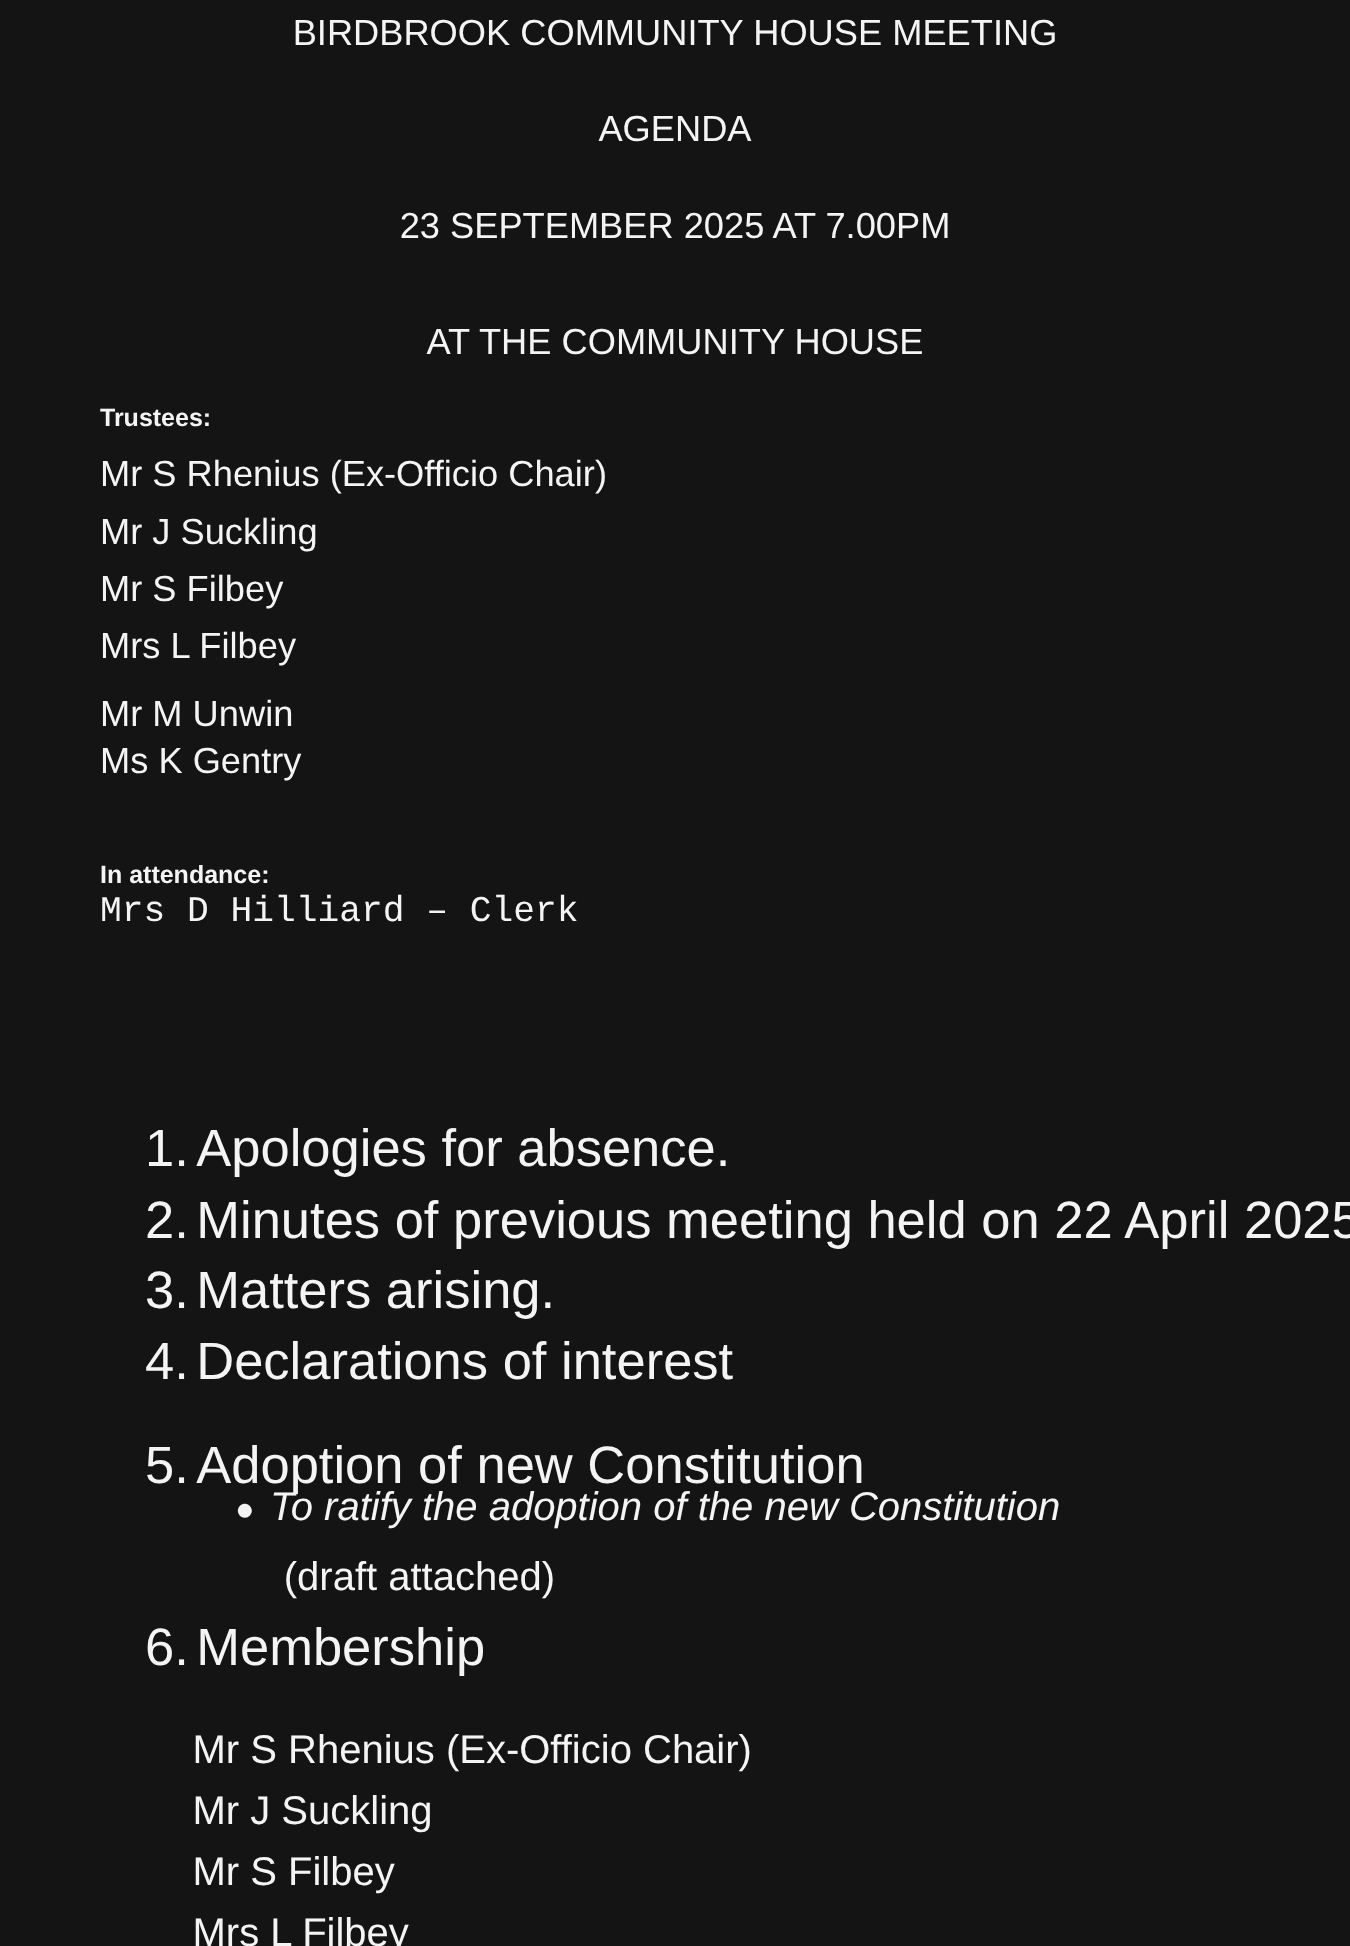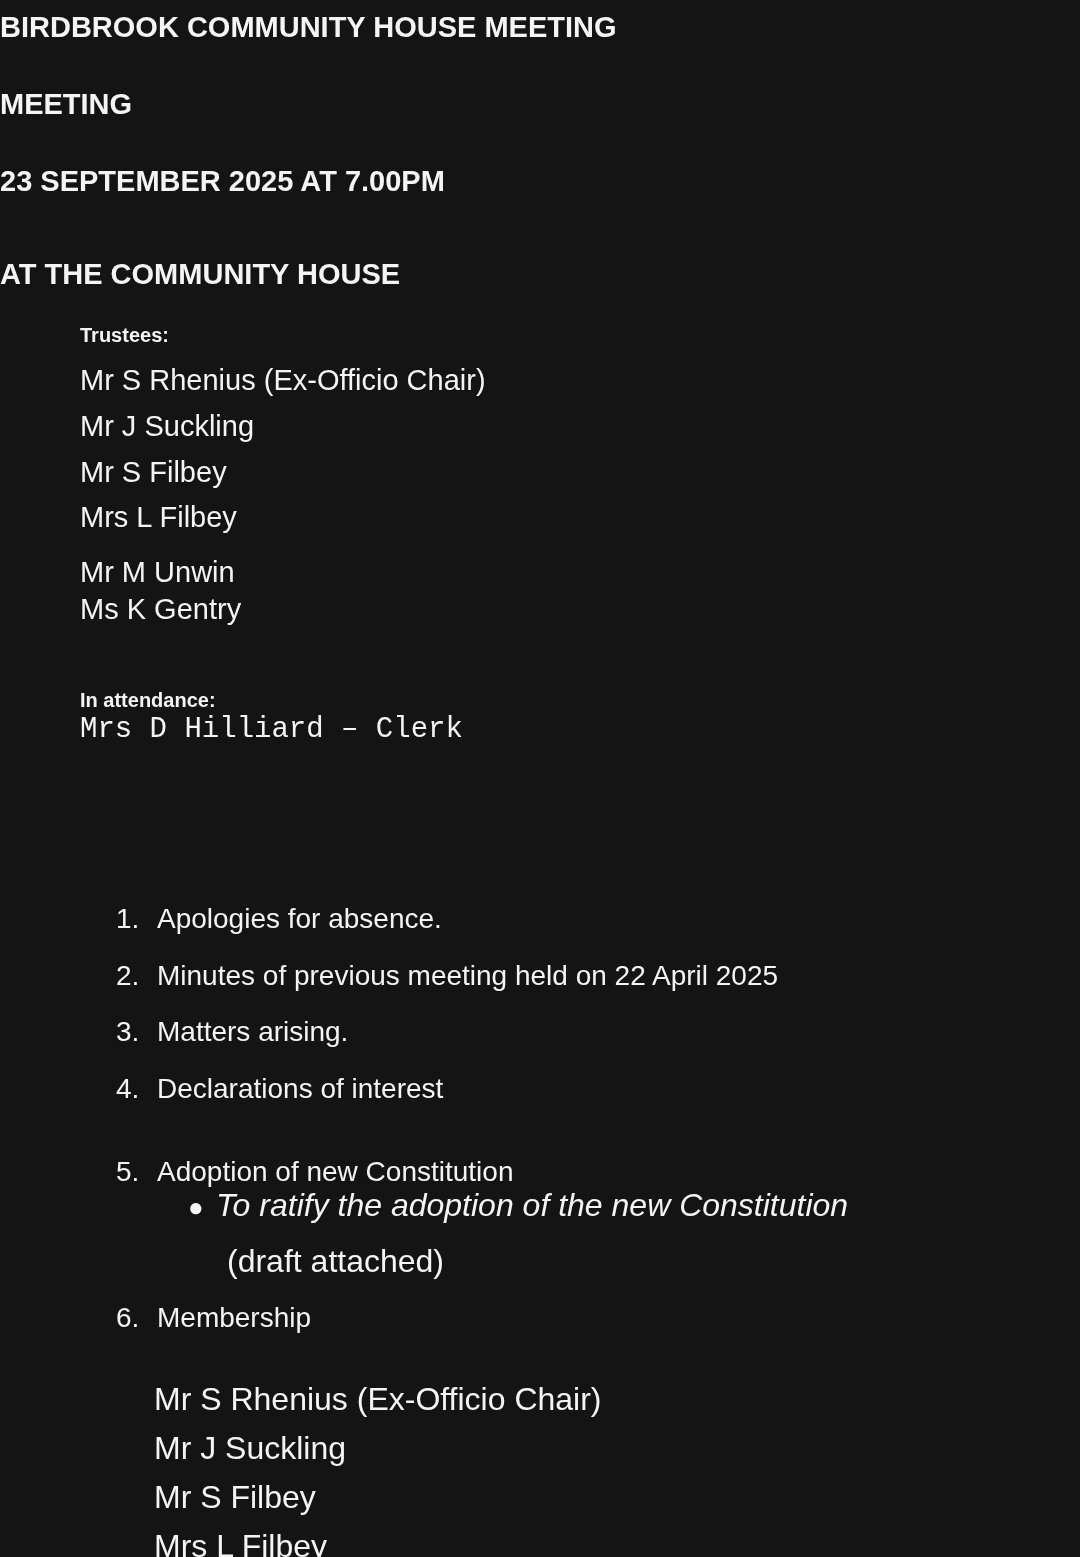--- a/index.html
+++ b/index.html
@@ -12,22 +12,22 @@
       height: 1557px;
       overflow: hidden;
       position: relative;
       color: #f4f4f4;
       font-family: "Liberation Sans", "DejaVu Sans", sans-serif;
     }
     .heading {
       position: absolute;
       left: 0;
       width: 1080px;
-      text-align: left;
-      font-weight: bold;
+      text-align: center;
+      font-weight: normal;
       font-size: 29px;
       line-height: 36px;
       white-space: nowrap;
     }
     .section-label {
       position: absolute;
       left: 80px;
       font-weight: bold;
       font-size: 20px;
       line-height: 36px;
@@ -36,21 +36,21 @@
     .name-line {
       position: absolute;
       left: 80px;
       font-size: 29px;
       line-height: 36px;
       white-space: nowrap;
     }
     .agenda-item {
       position: absolute;
       left: 116px;
-      font-size: 28px;
+      font-size: 42px;
       line-height: 40px;
       white-space: nowrap;
     }
     .agenda-item .num {
       display: inline-block;
       width: 41px;
     }
     .sub-bullet {
       position: absolute;
       left: 188px;
@@ -76,21 +76,21 @@
       left: 154px;
       font-size: 32px;
       line-height: 40px;
       white-space: nowrap;
     }
   </style>
 </head>
 <body>
 
 <div class="heading" style="top:9px;">BIRDBROOK COMMUNITY HOUSE MEETING</div>
-<div class="heading" style="top:86px;">MEETING</div>
+<div class="heading" style="top:86px;">AGENDA</div>
 <div class="heading" style="top:163px;">23 SEPTEMBER 2025 AT 7.00PM</div>
 <div class="heading" style="top:256px;">AT THE COMMUNITY HOUSE</div>
 
 <div class="section-label" style="top:317px;">Trustees:</div>
 <div>
   <div class="name-line" style="top:362px;">Mr S Rhenius (Ex-Officio Chair)</div>
   <div class="name-line" style="top:408px;">Mr J Suckling</div>
   <div class="name-line" style="top:454px;">Mr S Filbey</div>
   <div class="name-line" style="top:499px;">Mrs L Filbey</div>
   <div class="name-line" style="top:526px;margin-top:28px;">Mr M Unwin</div>

